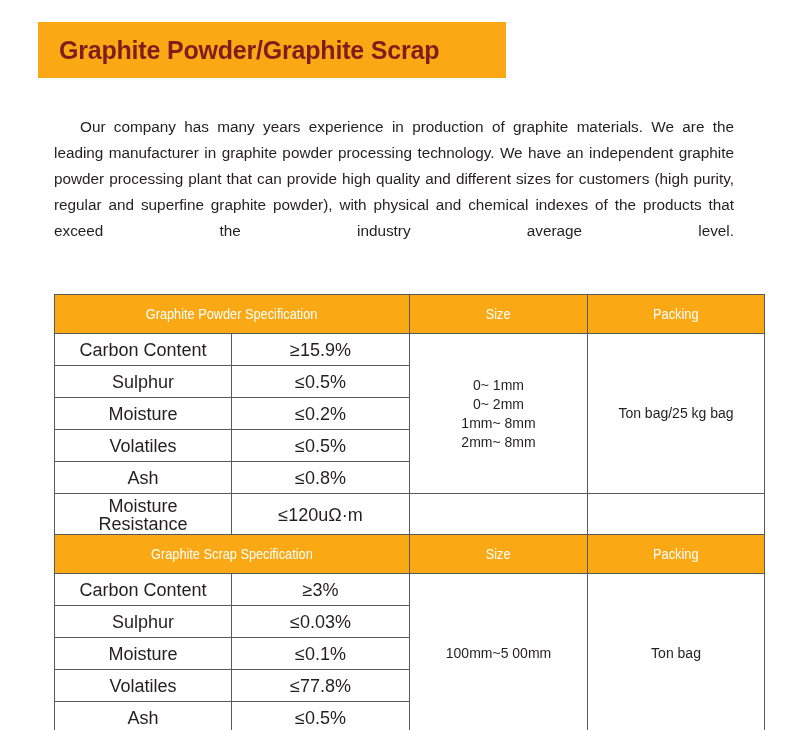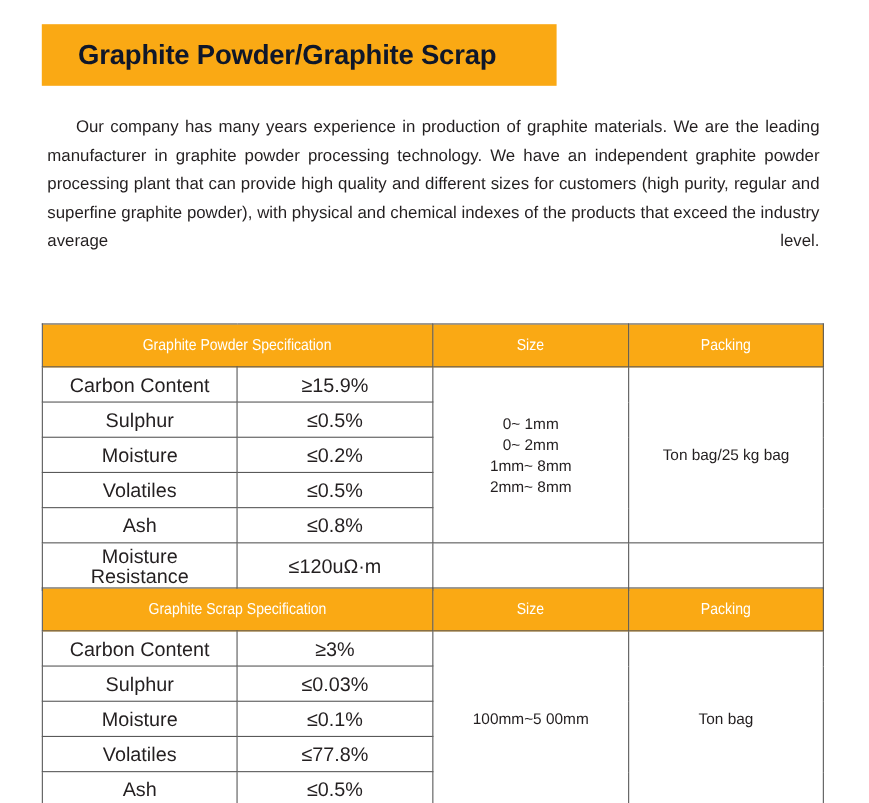--- a/index.html
+++ b/index.html
@@ -26,57 +26,57 @@
     position: absolute;
     left: 38px;
     top: 22px;
     width: 468px;
     height: 56px;
     background: #FAA914;
     display: flex;
     align-items: center;
   }
   .title-text {
-    color: #0f172a;
+    color: #7f1d1d;
     font-size: 25px;
     font-weight: bold;
     letter-spacing: -0.2px;
-    padding-left: 33px;
+    padding-left: 21px;
     white-space: nowrap;
   }
 
   
   .intro {
     position: absolute;
     left: 38px;
     top: 98px;
     width: 712px;
   }
   .intro p {
-    margin: 5px;
+    margin: 16px;
     font-size: 15.3px;
     line-height: 26px;
     text-align: justify;
     text-justify: inter-word;
     text-indent: 26px;
     color: #231f20;
   }
   .intro p.p2 {
     margin-top: 2px;
   }
   .intro p:last-child::after {
     content: "";
     display: inline-block;
     width: 100%;
   }
 
   
   .spec-table {
     position: absolute;
-    left: 38px;
+    left: 54px;
     width: 710px;
     border-collapse: collapse;
     table-layout: fixed;
   }
   #table-powder { top: 294px; }
   #table-scrap  { top: 534px; }
 
   .spec-table col.c-name { width: 177px; }
   .spec-table col.c-val  { width: 178px; }
   .spec-table col.c-size { width: 178px; }

